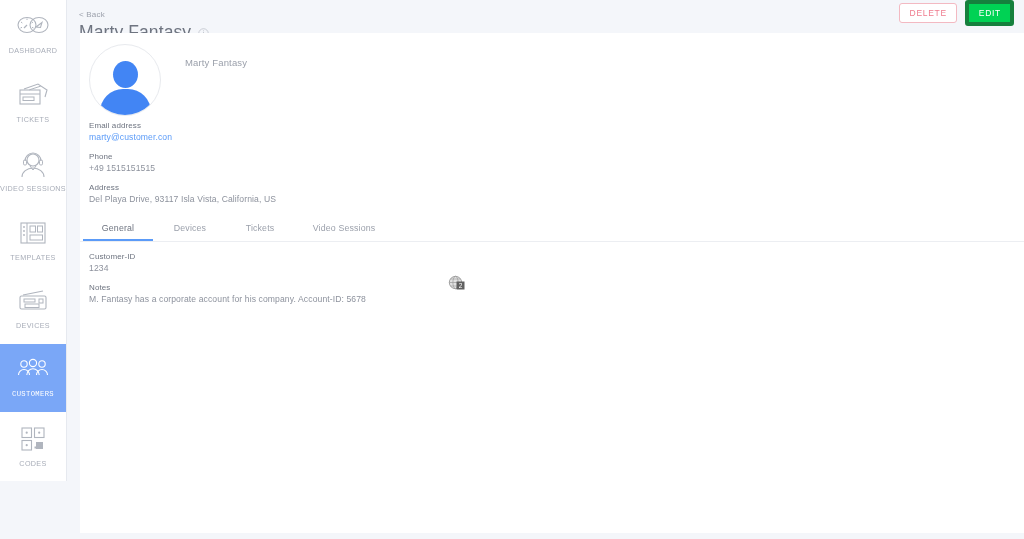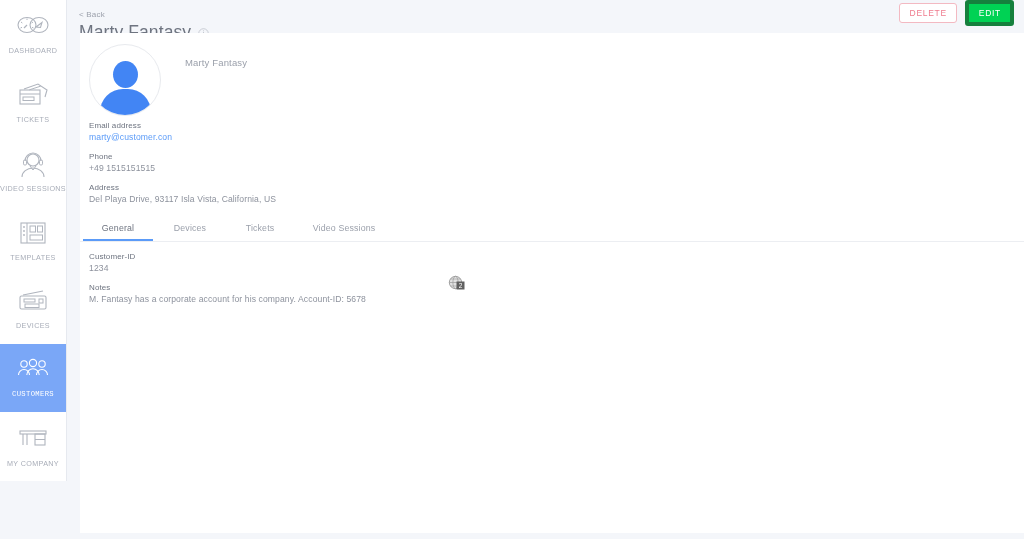--- a/index.html
+++ b/index.html
@@ -352,33 +352,36 @@
           <path d="M2.5 18 a5.5 5.5 0 0 1 11 0" fill="none" stroke="#ffffff" stroke-width="1.1"></path>
           <circle cx="26" cy="7" r="3.2" fill="none" stroke="#ffffff" stroke-width="1.1"></circle>
           <path d="M20.5 18 a5.5 5.5 0 0 1 11 0" fill="none" stroke="#ffffff" stroke-width="1.1"></path>
           <circle cx="17" cy="6" r="3.6" fill="none" stroke="#ffffff" stroke-width="1.1"></circle>
           <path d="M10.8 18 a6.2 6.2 0 0 1 12.4 0" fill="none" stroke="#ffffff" stroke-width="1.1"></path>
         </svg>
       </span>
       <span class="nav-label">CUSTOMERS</span>
     </div>
 
-    <div class="nav-item">
-      <span class="nav-icon">
-        <svg width="32" height="22" viewBox="0 0 32 22">
-          <rect x="3" y="5" width="26" height="3" fill="none" stroke="#b0b5be" stroke-width="1.1"></rect>
-          <line x1="6" y1="8" x2="6" y2="19" stroke="#b0b5be" stroke-width="1.1"></line>
-          <line x1="10" y1="8" x2="10" y2="19" stroke="#b0b5be" stroke-width="1.1"></line>
-          <rect x="18" y="8" width="10" height="11" fill="none" stroke="#b0b5be" stroke-width="1.1"></rect>
-          <line x1="18" y1="13.5" x2="28" y2="13.5" stroke="#b0b5be" stroke-width="1"></line>
-        </svg>
-      </span>
-      <span class="nav-label">MY COMPANY</span>
-    </div>
-
+
+    <div class="nav-item">
+      <span class="nav-icon">
+        <svg width="26" height="26" viewBox="0 0 26 26">
+          <rect x="2" y="2" width="9.5" height="9.5" fill="none" stroke="#b0b5be" stroke-width="1.1"></rect>
+          <rect x="14.5" y="2" width="9.5" height="9.5" fill="none" stroke="#b0b5be" stroke-width="1.1"></rect>
+          <rect x="2" y="14.5" width="9.5" height="9.5" fill="none" stroke="#b0b5be" stroke-width="1.1"></rect>
+          <circle cx="6.7" cy="6.7" r="1.1" fill="#b0b5be"></circle>
+          <circle cx="19.2" cy="6.7" r="1.1" fill="#b0b5be"></circle>
+          <circle cx="6.7" cy="19.2" r="1.1" fill="#b0b5be"></circle>
+          <rect x="16" y="16" width="7" height="7" fill="#b0b5be"></rect>
+          <rect x="14.5" y="20.5" width="2" height="2" fill="#b0b5be"></rect>
+        </svg>
+      </span>
+      <span class="nav-label">CODES</span>
+    </div>
 
   </nav>
 
   <div class="main">
 
     <div class="page-header">
       <span class="back-link">&lt; Back</span>
       <div class="title-row">
         <span class="page-title">Marty Fantasy</span>
         <span class="info-icon">

